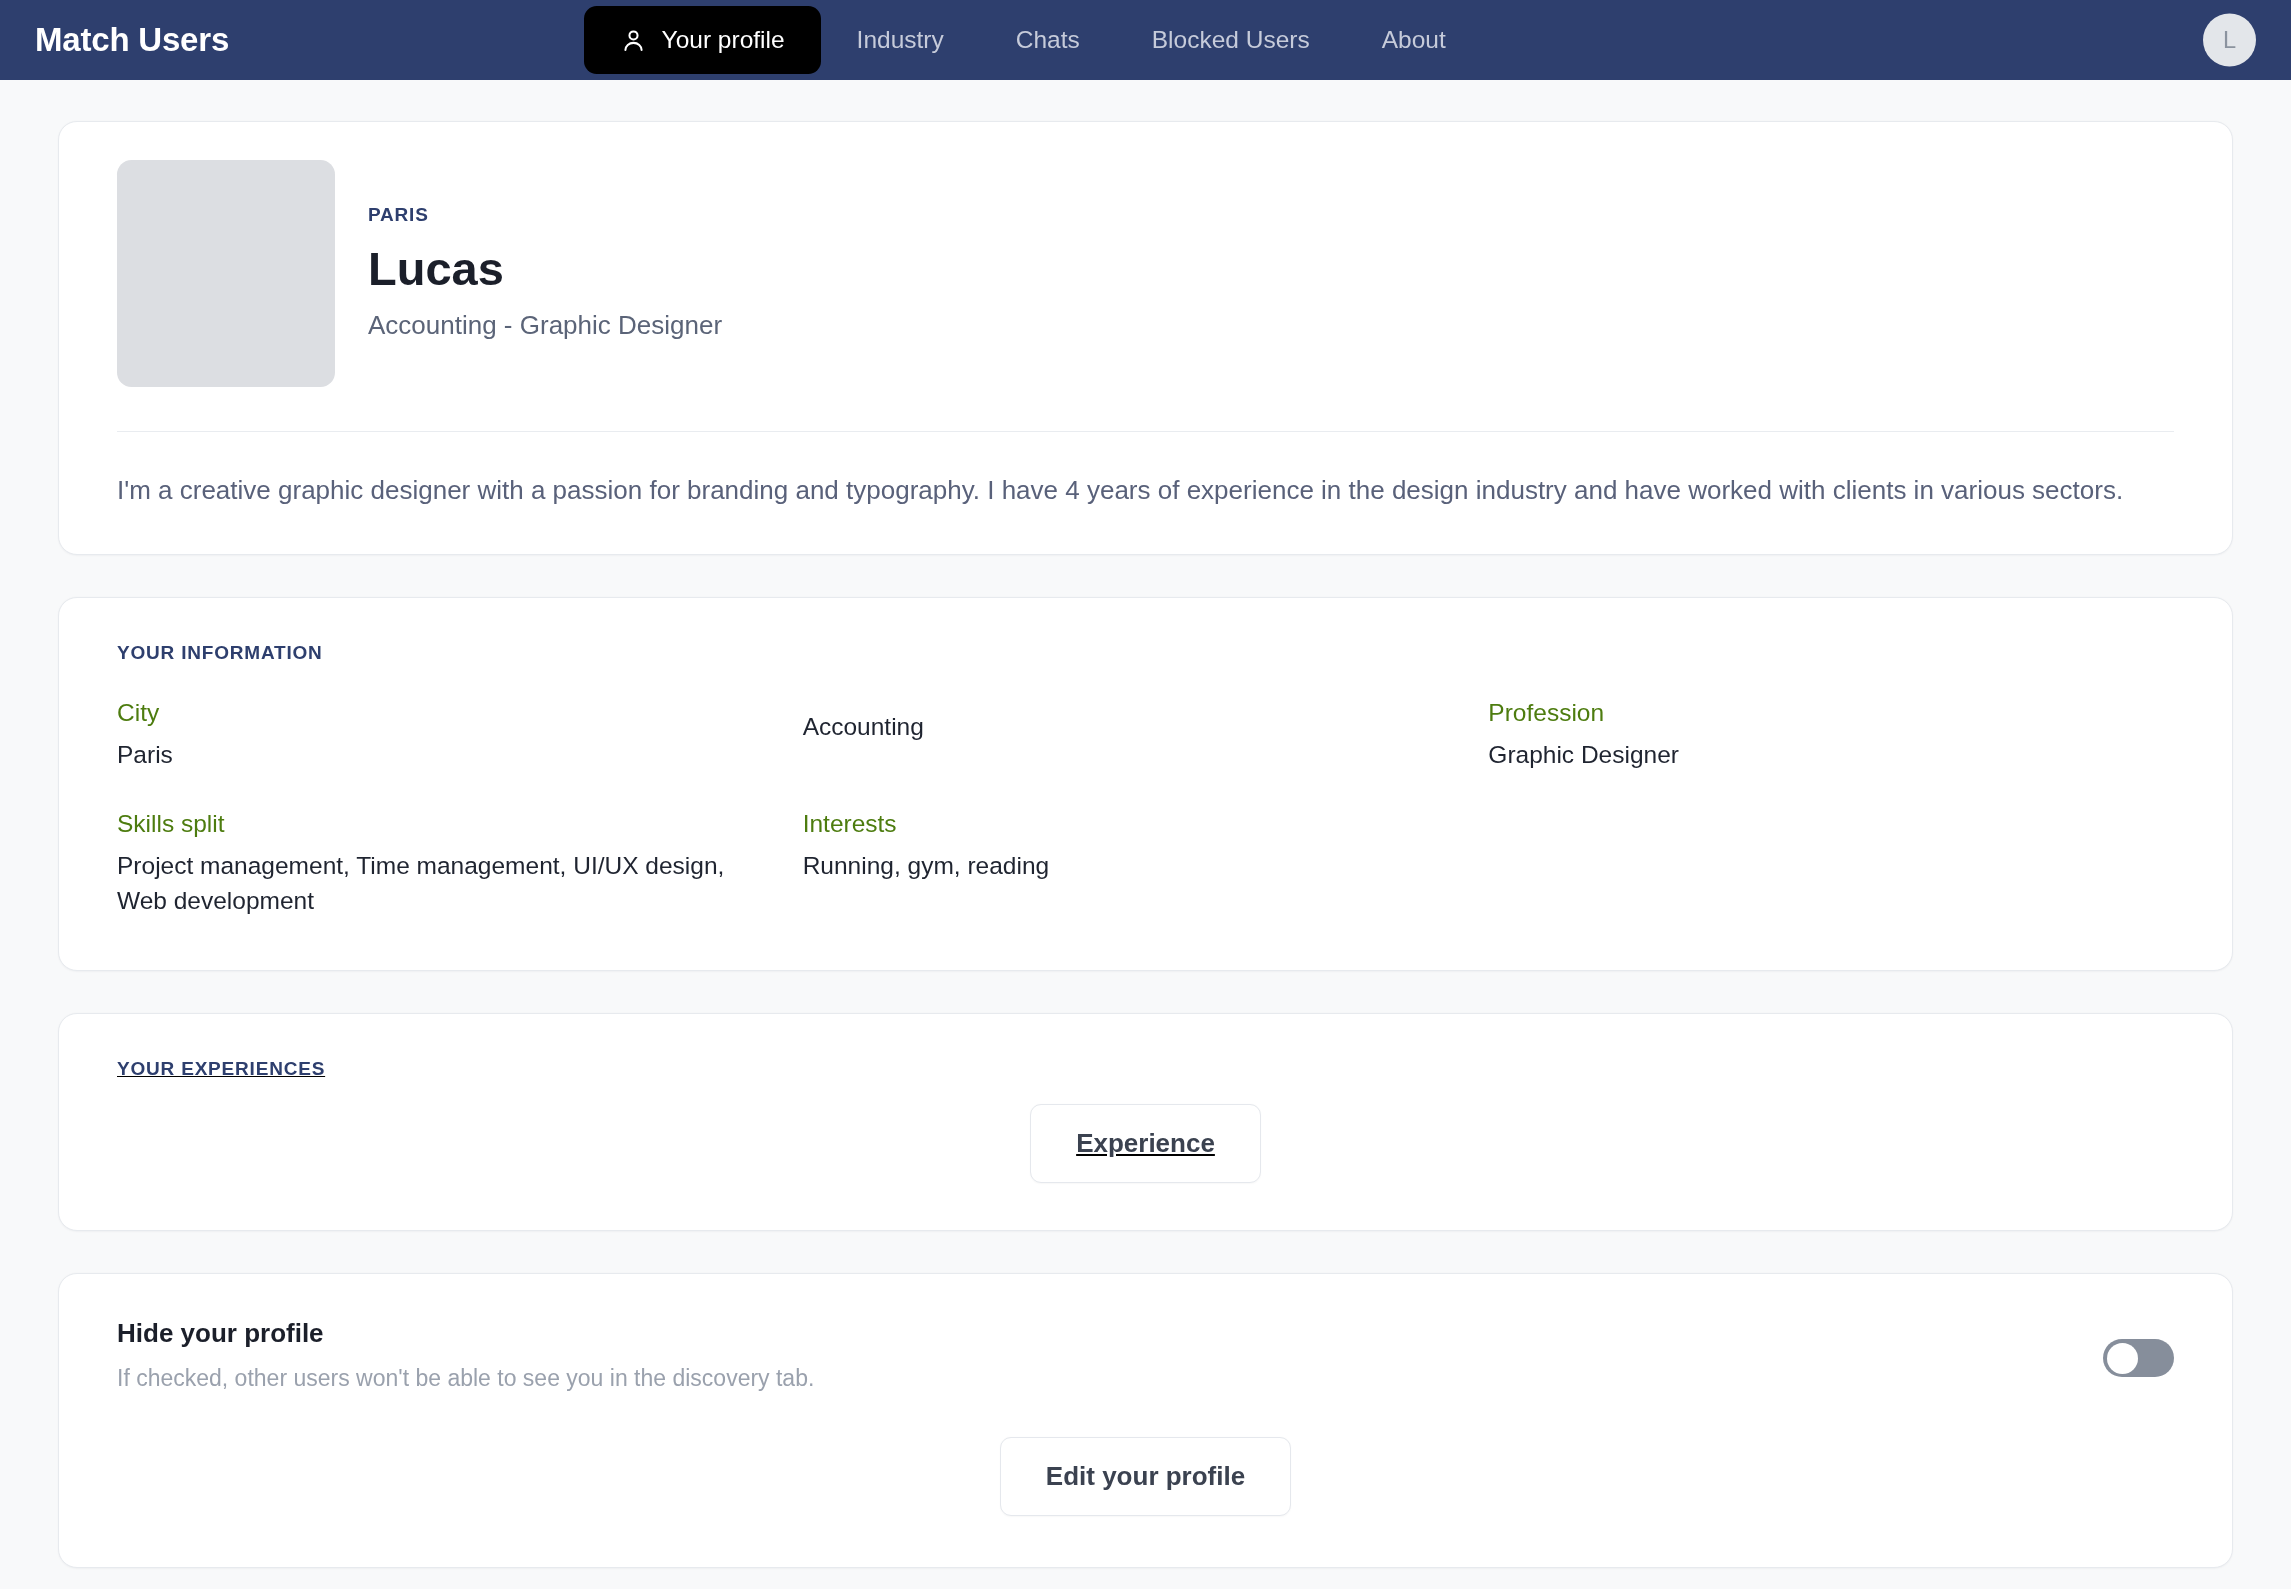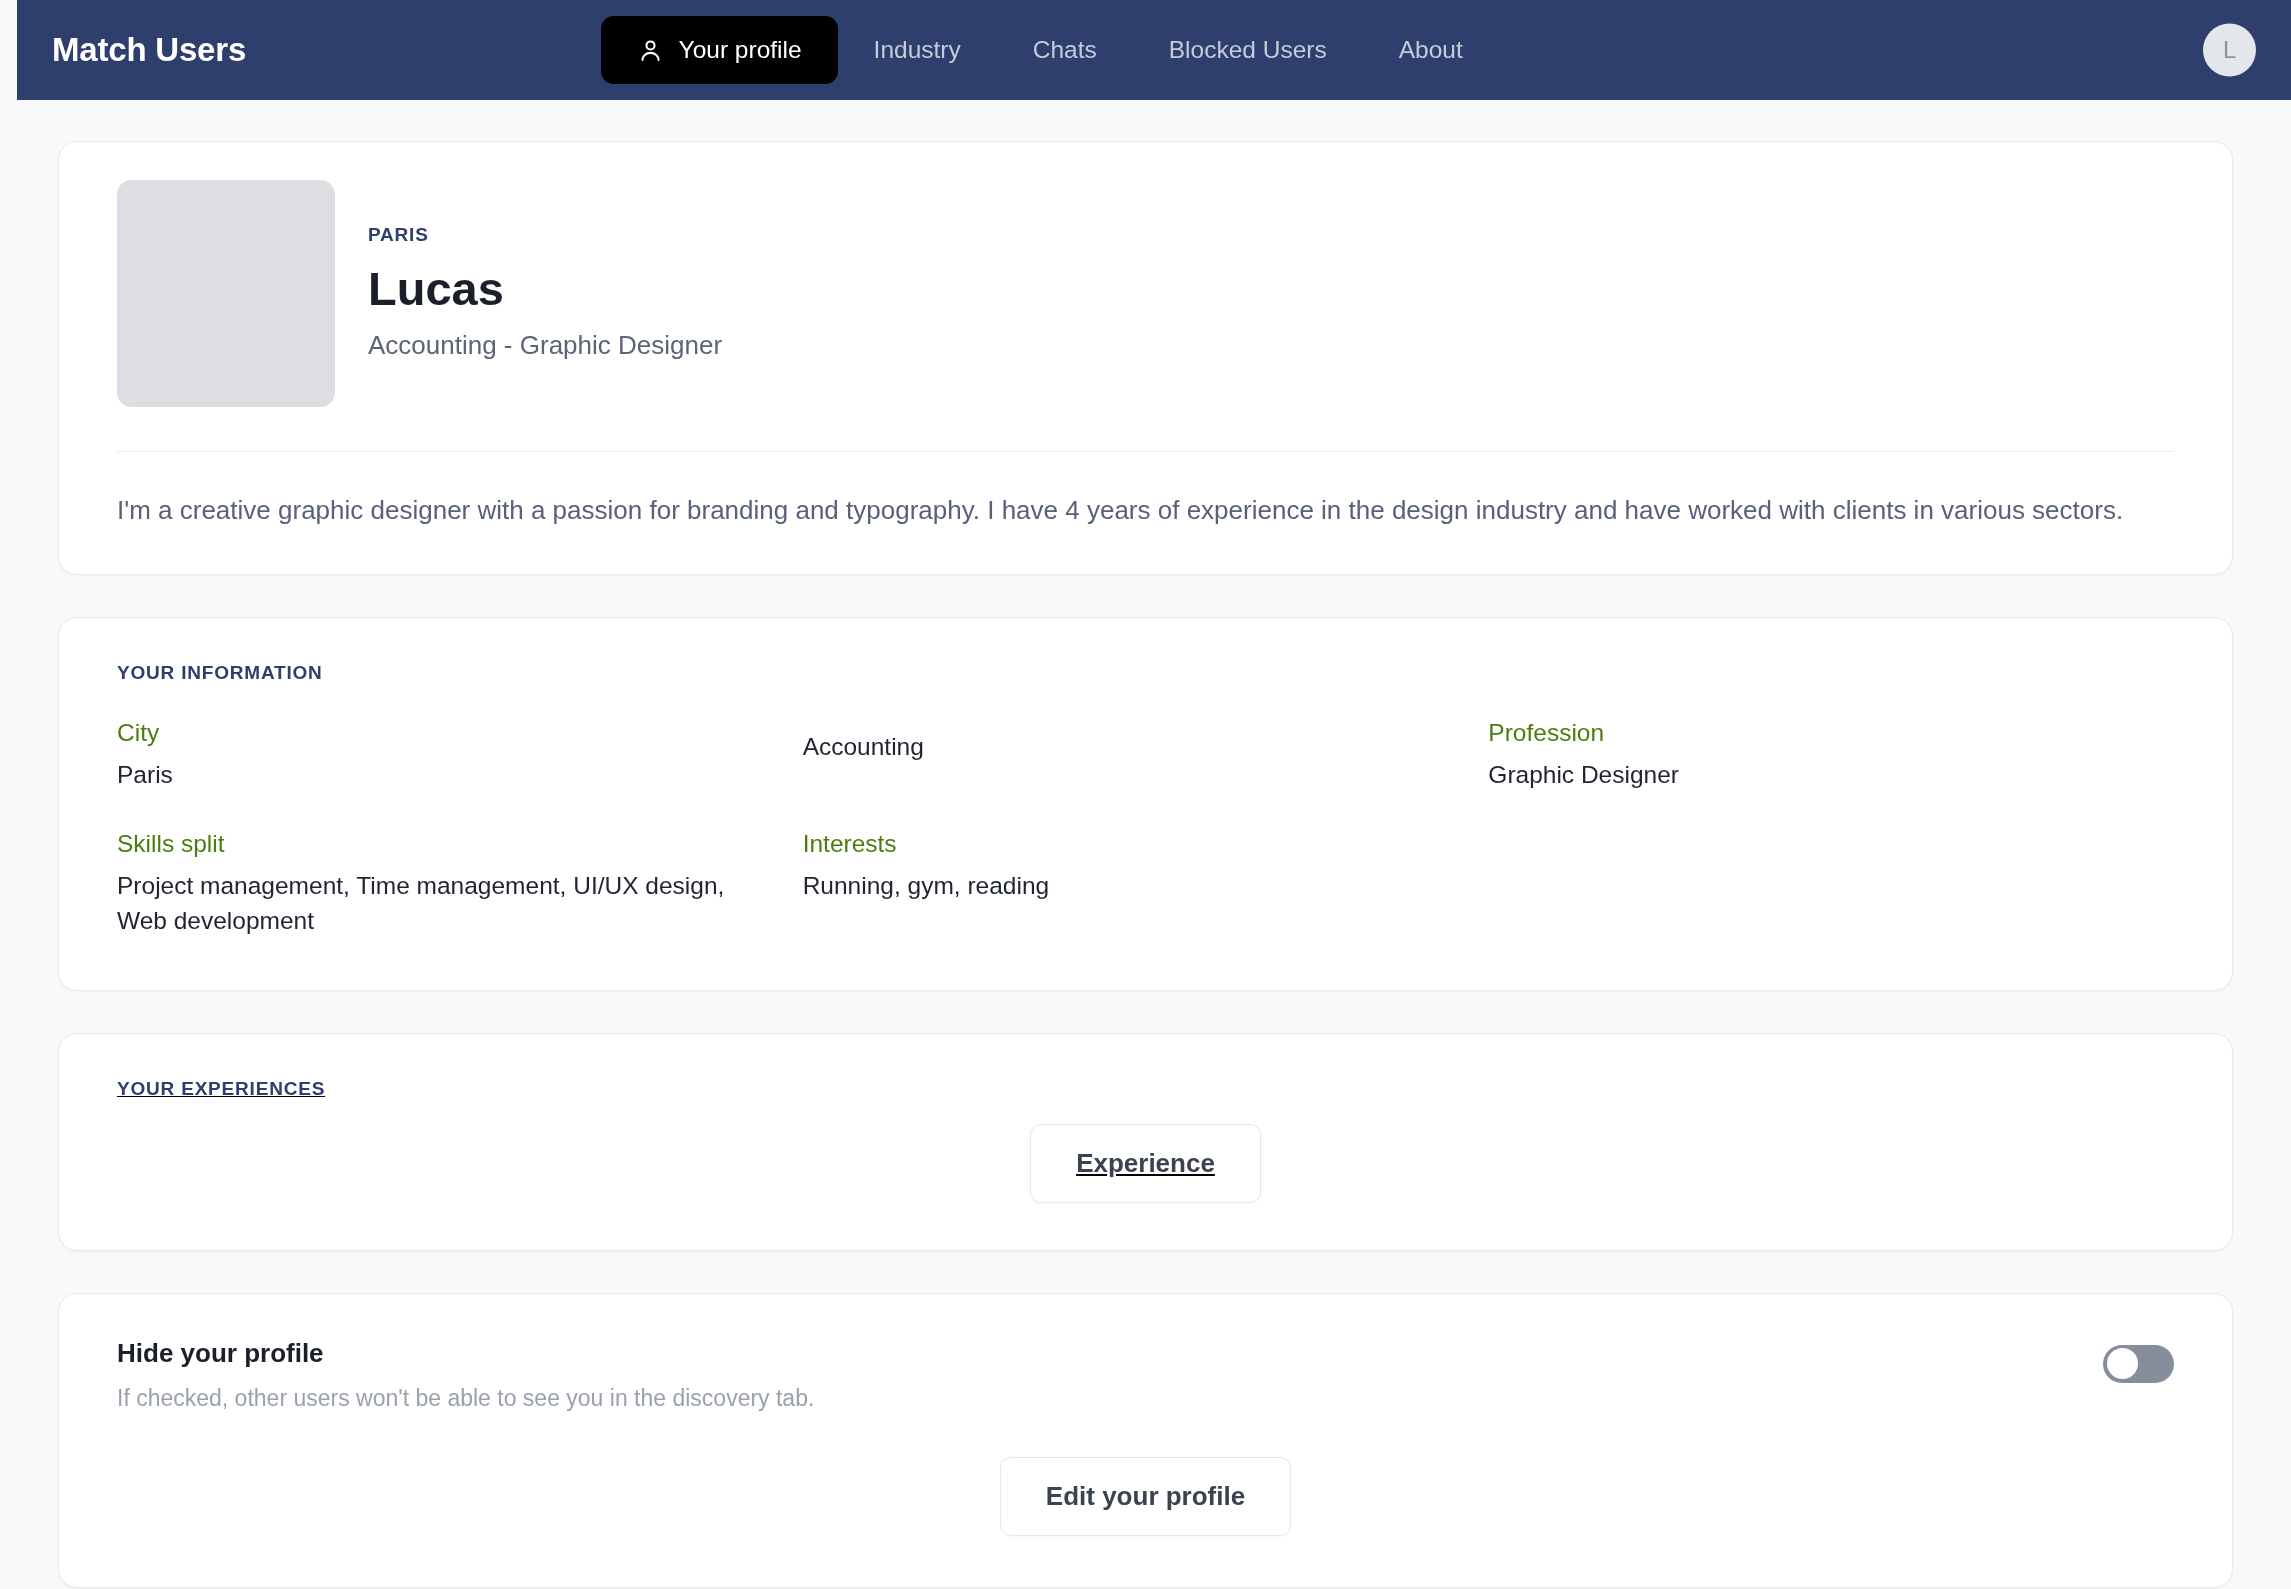--- a/index.html
+++ b/index.html
@@ -7,27 +7,26 @@
   html, body {
     width: 2291px;
     height: 1589px;
     background: #f8f9fa;
     font-family: "Liberation Sans", sans-serif;
     -webkit-font-smoothing: antialiased;
   }
 
   
   .navbar {
-    height: 100px;
+    height: 80px;
     background: #2e3f6e;
     display: flex;
     align-items: center;
     padding: 0 35px;
     position: relative;
-    margin-left: 17px;
   }
   .brand {
     color: #ffffff;
     font-size: 33px;
     font-weight: 700;
     letter-spacing: -0.2px;
     white-space: nowrap;
   }
   .nav-links {
     display: flex;
@@ -183,21 +182,21 @@
     padding: 23px 45px;
     cursor: pointer;
     font-family: "Liberation Sans", sans-serif;
     box-shadow: 0 0.9px 1.8px rgba(16,24,40,0.03);
   }
 
   
   .card-hide { padding: 44px 58px 51px 58px; }
   .hide-row {
     display: flex;
-    align-items: flex-start;
+    align-items: center;
     justify-content: space-between;
   }
   .hide-title {
     color: #1b1f2a;
     font-size: 26px;
     font-weight: 700;
   }
   .hide-desc {
     color: #9aa1ad;
     font-size: 23px;

